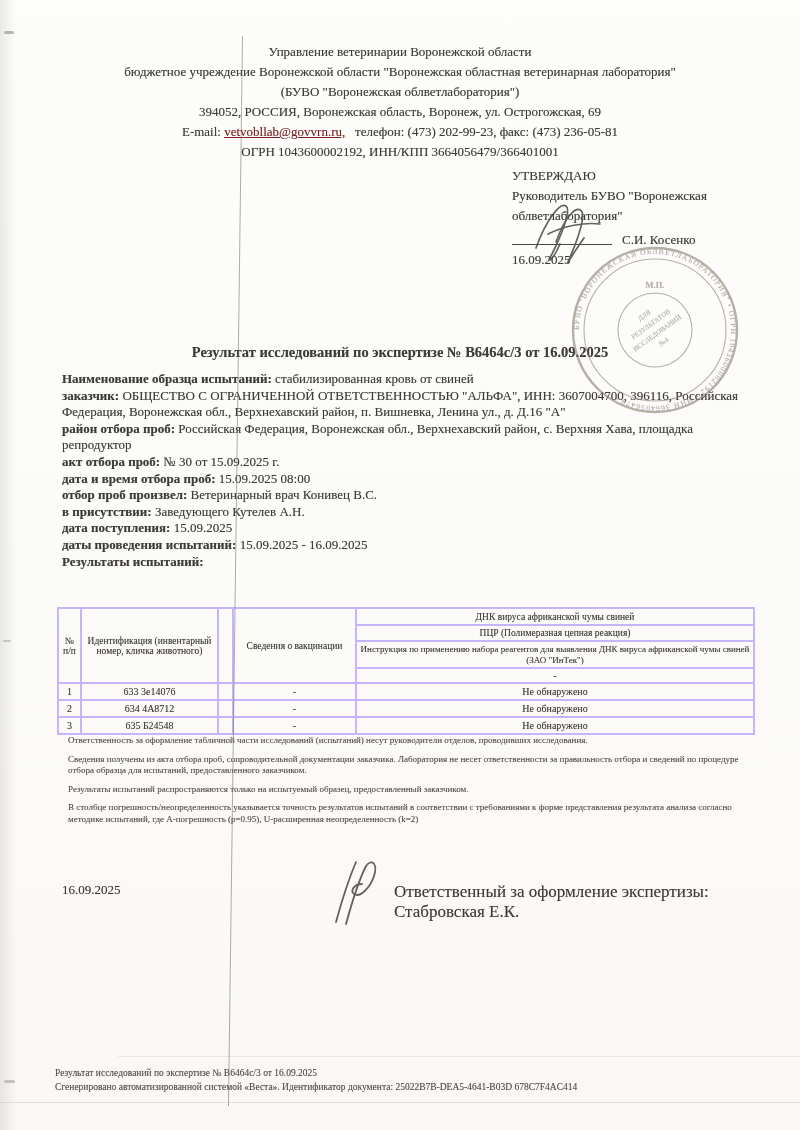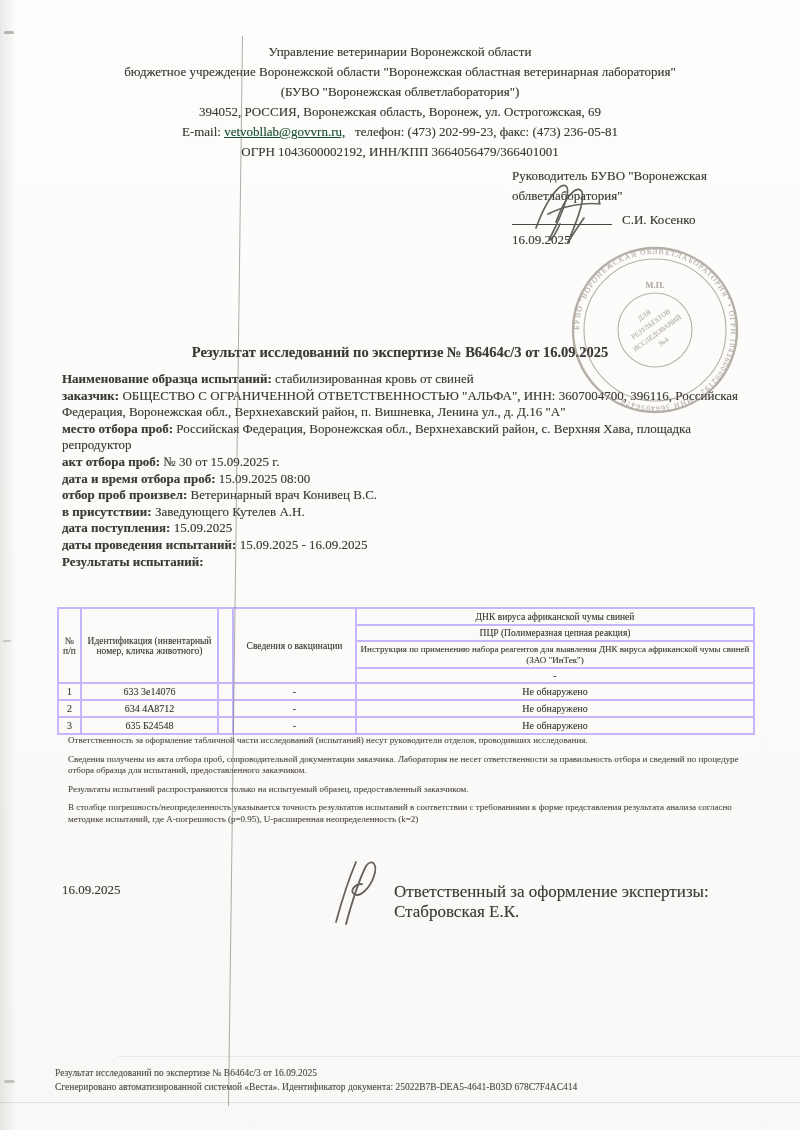--- a/index.html
+++ b/index.html
@@ -16,21 +16,21 @@
     background:linear-gradient(90deg,rgba(60,58,54,0.10),rgba(60,58,54,0.0));}
   .smudge{position:absolute;background:#6b6861;border-radius:2px;opacity:.45;}
   .fold-line{position:absolute;left:242px;top:36px;height:1070px;width:1px;
     background:rgba(110,108,102,0.55);transform:rotate(0.75deg);transform-origin:top left;z-index:6;pointer-events:none;}
   .bottom-line{position:absolute;left:0;top:1102px;width:800px;height:1px;background:rgba(90,88,84,0.14);}
   .mid-line{position:absolute;left:118px;top:1056px;width:682px;height:1px;background:rgba(90,88,84,0.10);}
 
   
   .org-header{position:absolute;left:40px;top:42px;width:720px;text-align:center;
     font-size:13px;line-height:20px;}
-  .org-header .email-link{text-decoration:underline;color:#14532d;}
+  .org-header .email-link{text-decoration:underline;color:#7f1d1d;}
 
   
   .approval{position:absolute;left:512px;top:166px;width:260px;font-size:13px;line-height:20px;}
   .approval .sig-row{position:relative;margin-top:4px;height:20px;}
   .approval .sig-line{position:absolute;left:0;top:14px;width:100px;border-bottom:1px solid #4a4842;}
   .approval .sig-name{position:absolute;left:110px;top:0;}
   .approval-signature{position:absolute;left:14px;top:-36px;width:92px;height:72px;z-index:4;}
 
   
   .stamp{position:absolute;left:565px;top:240px;width:180px;height:180px;z-index:5;
@@ -85,20 +85,21 @@
   <div>394052, РОССИЯ, Воронежская область, Воронеж, ул. Острогожская, 69</div>
   <div>
     <span>E-mail:</span>
     <span class="email-link">vetvobllab@govvrn.ru,</span>&nbsp;&nbsp;
     <span>телефон: (473) 202-99-23, факс: (473) 236-05-81</span>
   </div>
   <div>ОГРН 1043600002192, ИНН/КПП 3664056479/366401001</div>
 </div>
 
 <div class="approval">
+  <div>УТВЕРЖДАЮ</div>
   <div>Руководитель БУВО "Воронежская</div>
   <div>облветлаборатория"</div>
   <div class="sig-row">
     <svg class="approval-signature" viewBox="0 0 92 72">
       <g fill="none" stroke="#56534d" stroke-width="1.7" stroke-linecap="round" opacity="0.9">
         <path d="M10,54 C20,26 34,8 40,12 C46,16 34,44 26,60 C20,70 26,68 34,50"></path>
         <path d="M30,48 C40,20 52,10 56,18 C60,28 46,58 42,68 C40,72 48,58 58,44"></path>
         <path d="M22,40 C38,32 58,28 74,30"></path>
       </g>
     </svg>
@@ -125,21 +126,21 @@
     <text x="90" y="96">ИССЛЕДОВАНИЙ</text>
     <text x="90" y="107">№4</text>
   </g>
 </svg>
 
 <div class="doc-title">Результат исследований по экспертизе № В6464с/3 от 16.09.2025</div>
 
 <div class="fields">
   <div class="field"><b>Наименование образца испытаний:</b> <span>стабилизированная кровь от свиней</span></div>
   <div class="field"><b>заказчик:</b> <span>ОБЩЕСТВО С ОГРАНИЧЕННОЙ ОТВЕТСТВЕННОСТЬЮ "АЛЬФА", ИНН: 3607004700, 396116, Российская Федерация, Воронежская обл., Верхнехавский район, п. Вишневка, Ленина ул., д. Д.16 "А"</span></div>
-  <div class="field"><b>место отбора проб:</b> <span>Российская Федерация, Воронежская обл., Верхнехавский район, с. Верхняя Хава, площадка репродуктор</span></div>
+  <div class="field"><b>район отбора проб:</b> <span>Российская Федерация, Воронежская обл., Верхнехавский район, с. Верхняя Хава, площадка репродуктор</span></div>
   <div class="field"><b>акт отбора проб:</b> <span>№ 30 от 15.09.2025 г.</span></div>
   <div class="field"><b>дата и время отбора проб:</b> <span>15.09.2025 08:00</span></div>
   <div class="field"><b>отбор проб произвел:</b> <span>Ветеринарный врач Конивец В.С.</span></div>
   <div class="field"><b>в присутствии:</b> <span>Заведующего Кутелев А.Н.</span></div>
   <div class="field"><b>дата поступления:</b> <span>15.09.2025</span></div>
   <div class="field"><b>даты проведения испытаний:</b> <span>15.09.2025 - 16.09.2025</span></div>
   <div class="field"><b>Результаты испытаний:</b> <span></span></div>
 </div>
 
 <table class="results-table">

